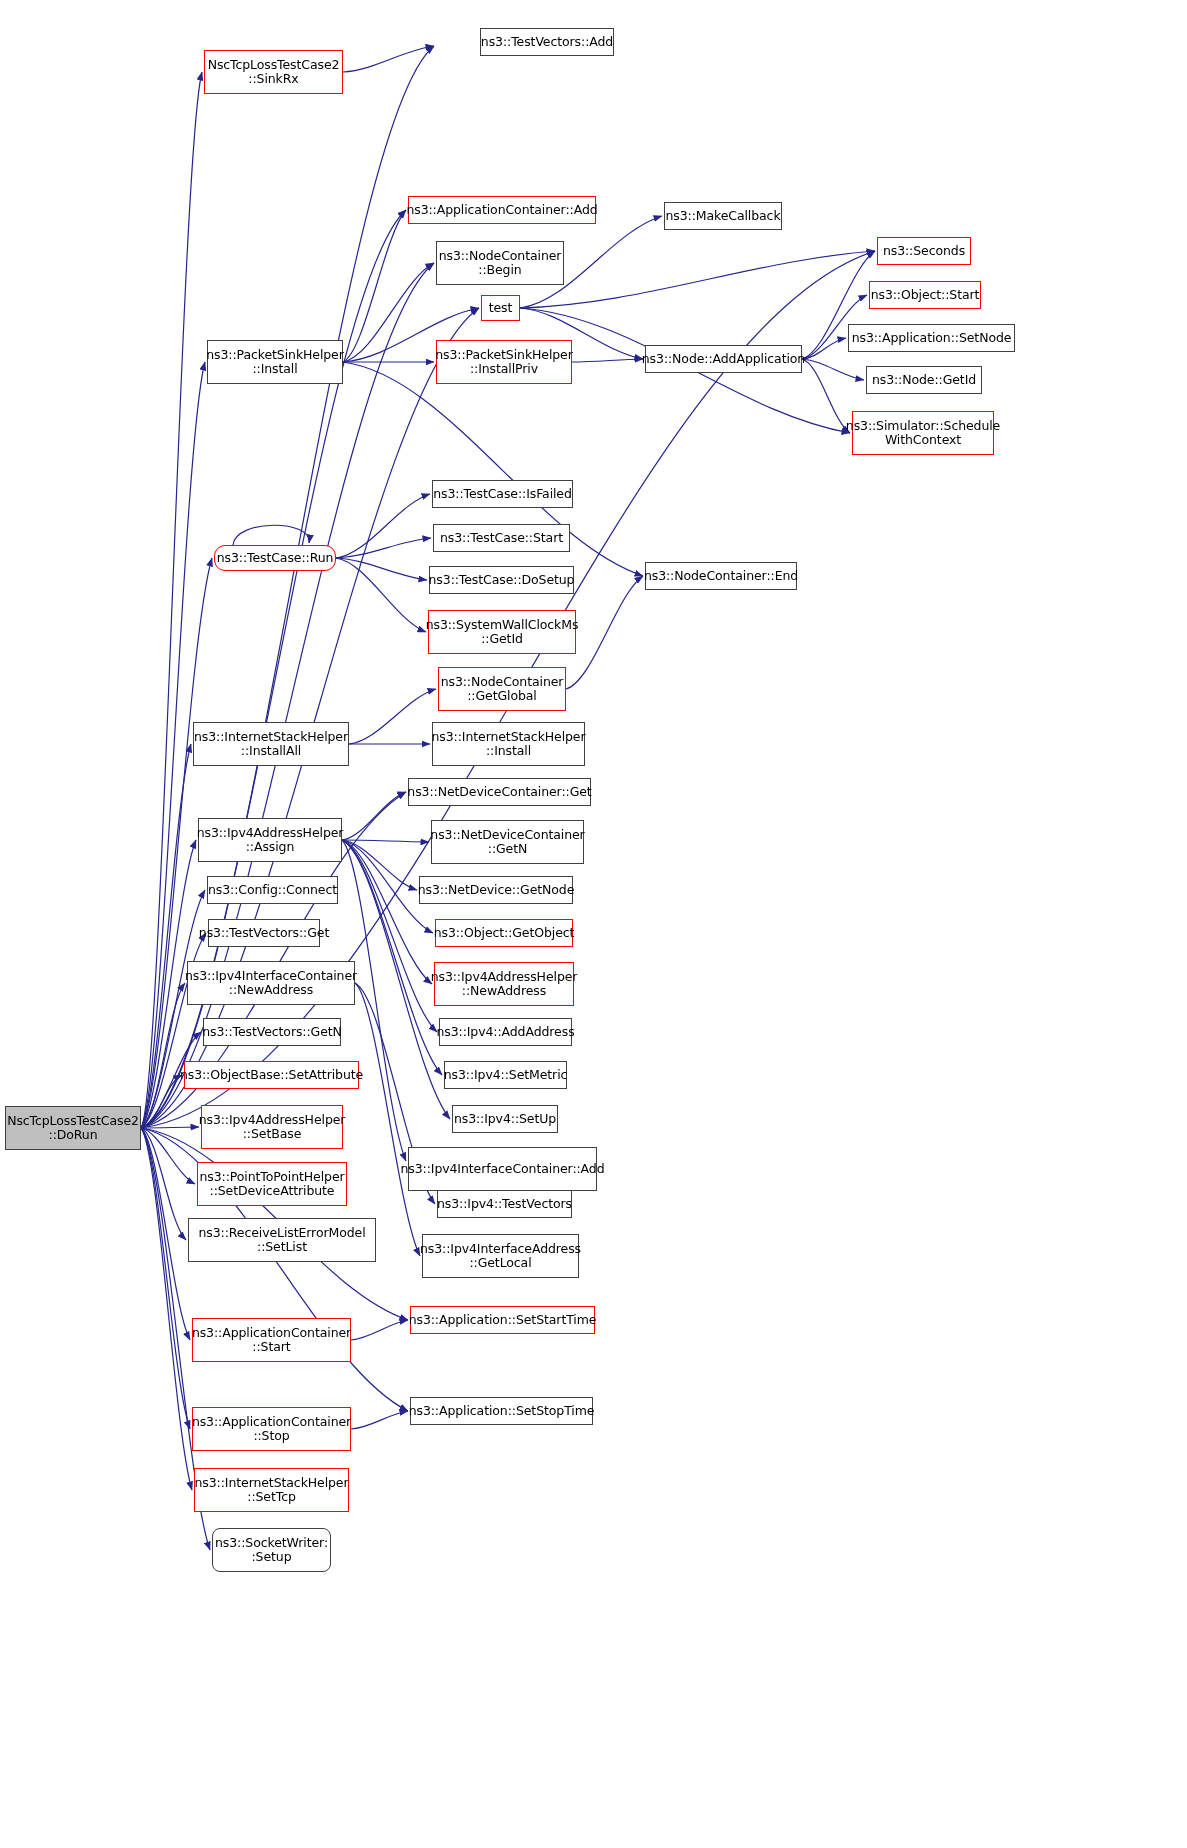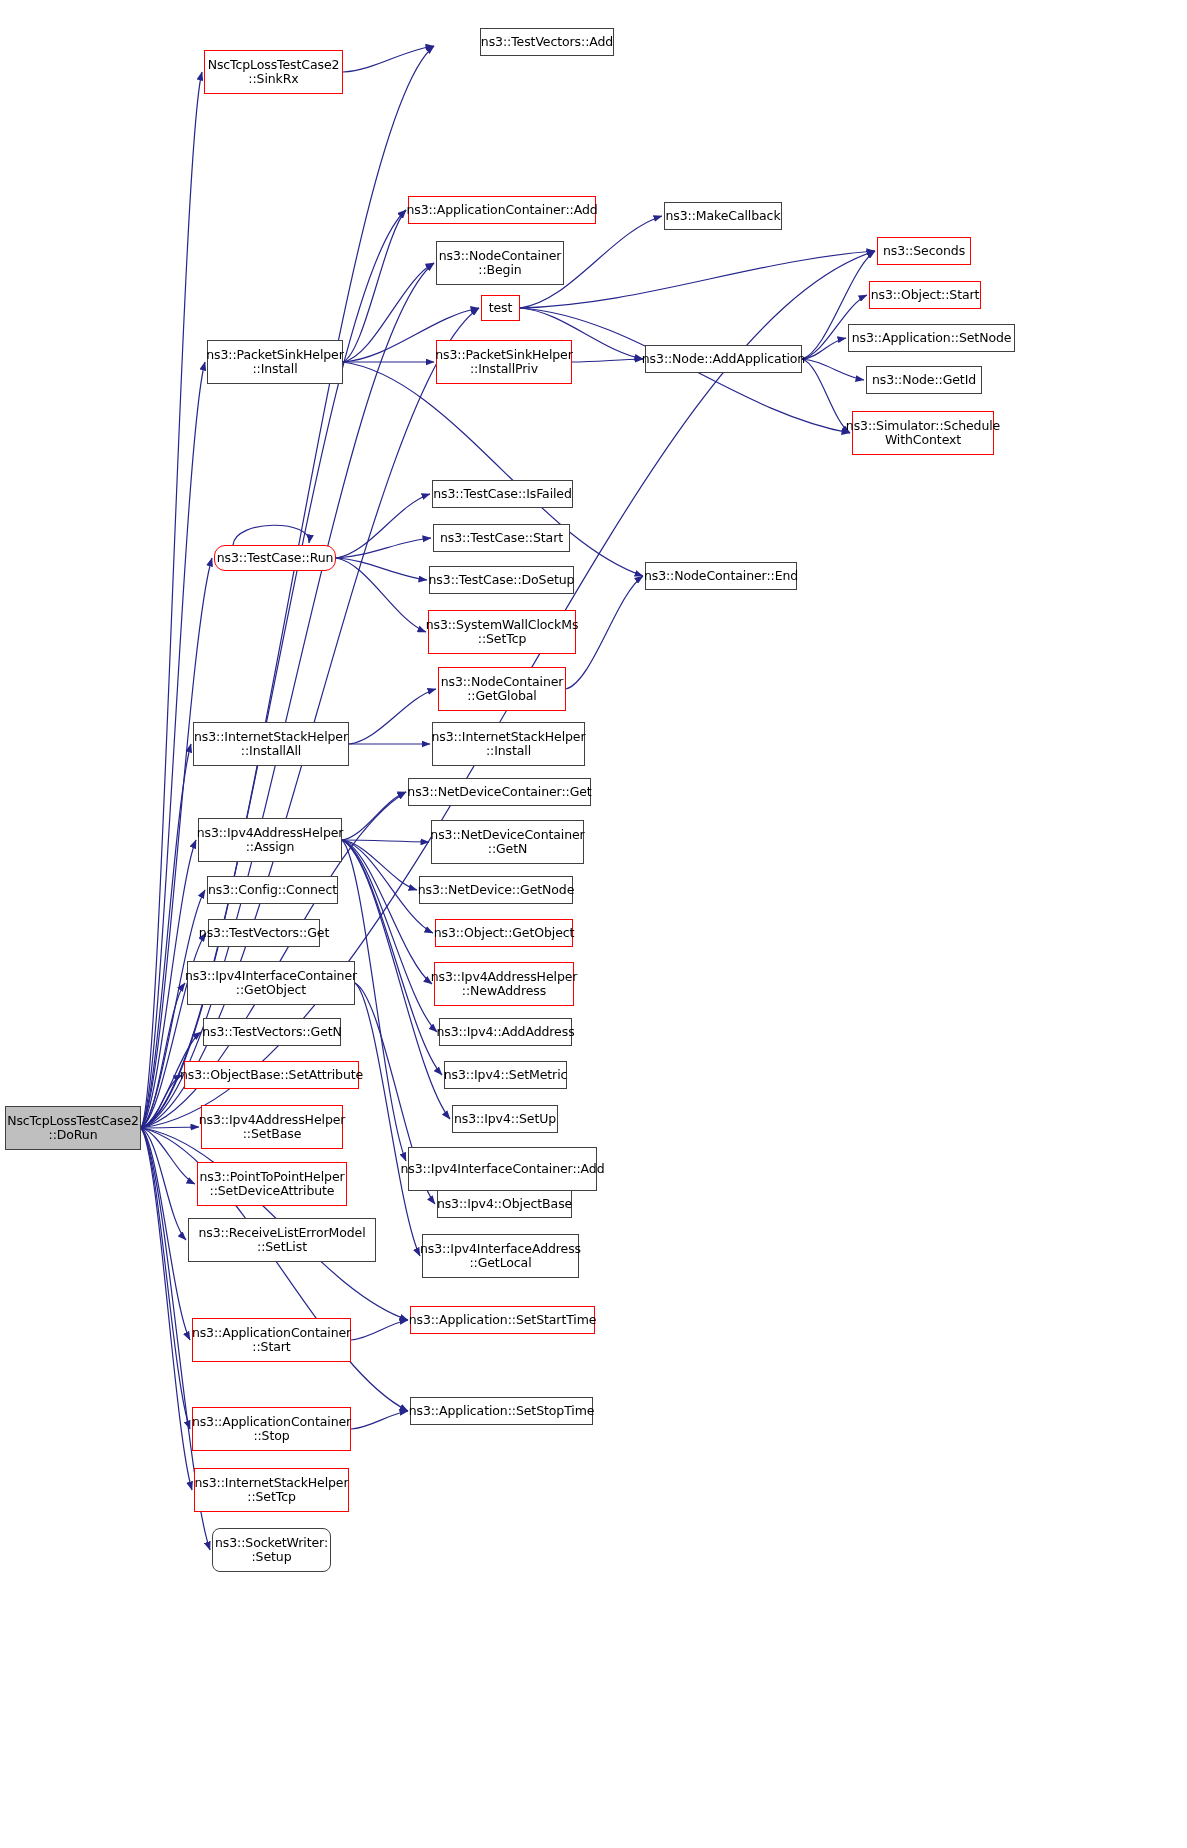--- a/index.html
+++ b/index.html
@@ -135,51 +135,51 @@
       <div class="node" style="left: 645px; top: 345px; width: 157px; height: 28px;">ns3::Node::AddApplication</div>
       <div class="node" style="left: 866px; top: 366px; width: 116px; height: 28px;">ns3::Node::GetId</div>
       <div class="node red" style="left: 852px; top: 411px; width: 142px; height: 44px;">ns3::Simulator::Schedule
 WithContext</div>
       <div class="node" style="left: 432px; top: 480px; width: 141px; height: 28px;">ns3::TestCase::IsFailed</div>
       <div class="node" style="left: 433px; top: 524px; width: 137px; height: 28px;">ns3::TestCase::Start</div>
       <div class="node red" style="left: 214px; top: 545px; width: 122px; height: 26px; border-radius: 11px;">ns3::TestCase::Run</div>
       <div class="node" style="left: 429px; top: 566px; width: 145px; height: 28px;">ns3::TestCase::DoSetup</div>
       <div class="node" style="left: 645px; top: 562px; width: 152px; height: 28px;">ns3::NodeContainer::End</div>
       <div class="node red" style="left: 428px; top: 610px; width: 148px; height: 44px;">ns3::SystemWallClockMs
-::SetTcp</div>
+::GetId</div>
       <div class="node red" style="left: 438px; top: 667px; width: 128px; height: 44px;">ns3::NodeContainer
 ::GetGlobal</div>
       <div class="node" style="left: 193px; top: 722px; width: 156px; height: 44px;">ns3::InternetStackHelper
 ::InstallAll</div>
       <div class="node" style="left: 432px; top: 722px; width: 153px; height: 44px;">ns3::InternetStackHelper
 ::Install</div>
       <div class="node" style="left: 408px; top: 778px; width: 183px; height: 28px;">ns3::NetDeviceContainer::Get</div>
       <div class="node" style="left: 198px; top: 818px; width: 144px; height: 44px;">ns3::Ipv4AddressHelper
 ::Assign</div>
       <div class="node" style="left: 431px; top: 820px; width: 153px; height: 44px;">ns3::NetDeviceContainer
 ::GetN</div>
       <div class="node" style="left: 419px; top: 876px; width: 154px; height: 28px;">ns3::NetDevice::GetNode</div>
       <div class="node" style="left: 207px; top: 876px; width: 131px; height: 28px;">ns3::Config::Connect</div>
       <div class="node red" style="left: 435px; top: 919px; width: 138px; height: 28px;">ns3::Object::GetObject</div>
       <div class="node" style="left: 208px; top: 919px; width: 112px; height: 28px;">ns3::TestVectors::Get</div>
       <div class="node" style="left: 187px; top: 961px; width: 168px; height: 44px;">ns3::Ipv4InterfaceContainer
-::GetObject</div>
+::NewAddress</div>
       <div class="node red" style="left: 434px; top: 962px; width: 140px; height: 44px;">ns3::Ipv4AddressHelper
 ::NewAddress</div>
       <div class="node" style="left: 203px; top: 1018px; width: 138px; height: 28px;">ns3::TestVectors::GetN</div>
       <div class="node" style="left: 439px; top: 1018px; width: 133px; height: 28px;">ns3::Ipv4::AddAddress</div>
       <div class="node red" style="left: 184px; top: 1061px; width: 175px; height: 28px;">ns3::ObjectBase::SetAttribute</div>
       <div class="node" style="left: 444px; top: 1061px; width: 123px; height: 28px;">ns3::Ipv4::SetMetric</div>
       <div class="node" style="left: 452px; top: 1105px; width: 106px; height: 28px;">ns3::Ipv4::SetUp</div>
       <div class="node red" style="left: 201px; top: 1105px; width: 142px; height: 44px;">ns3::Ipv4AddressHelper
 ::SetBase</div>
       <div class="node" style="left: 408px; top: 1147px; width: 189px; height: 44px;">ns3::Ipv4InterfaceContainer::Add</div>
       <div class="node red" style="left: 197px; top: 1162px; width: 150px; height: 44px;">ns3::PointToPointHelper
 ::SetDeviceAttribute</div>
-      <div class="node" style="left: 437px; top: 1190px; width: 135px; height: 28px;">ns3::Ipv4::ObjectBase</div>
+      <div class="node" style="left: 437px; top: 1190px; width: 135px; height: 28px;">ns3::Ipv4::TestVectors</div>
       <div class="node" style="left: 188px; top: 1218px; width: 188px; height: 44px;">ns3::ReceiveListErrorModel
 ::SetList</div>
       <div class="node" style="left: 422px; top: 1234px; width: 157px; height: 44px;">ns3::Ipv4InterfaceAddress
 ::GetLocal</div>
       <div class="node red" style="left: 410px; top: 1306px; width: 185px; height: 28px;">ns3::Application::SetStartTime</div>
       <div class="node red" style="left: 192px; top: 1318px; width: 159px; height: 44px;">ns3::ApplicationContainer
 ::Start</div>
       <div class="node" style="left: 410px; top: 1397px; width: 183px; height: 28px;">ns3::Application::SetStopTime</div>
       <div class="node red" style="left: 192px; top: 1407px; width: 159px; height: 44px;">ns3::ApplicationContainer
 ::Stop</div>

